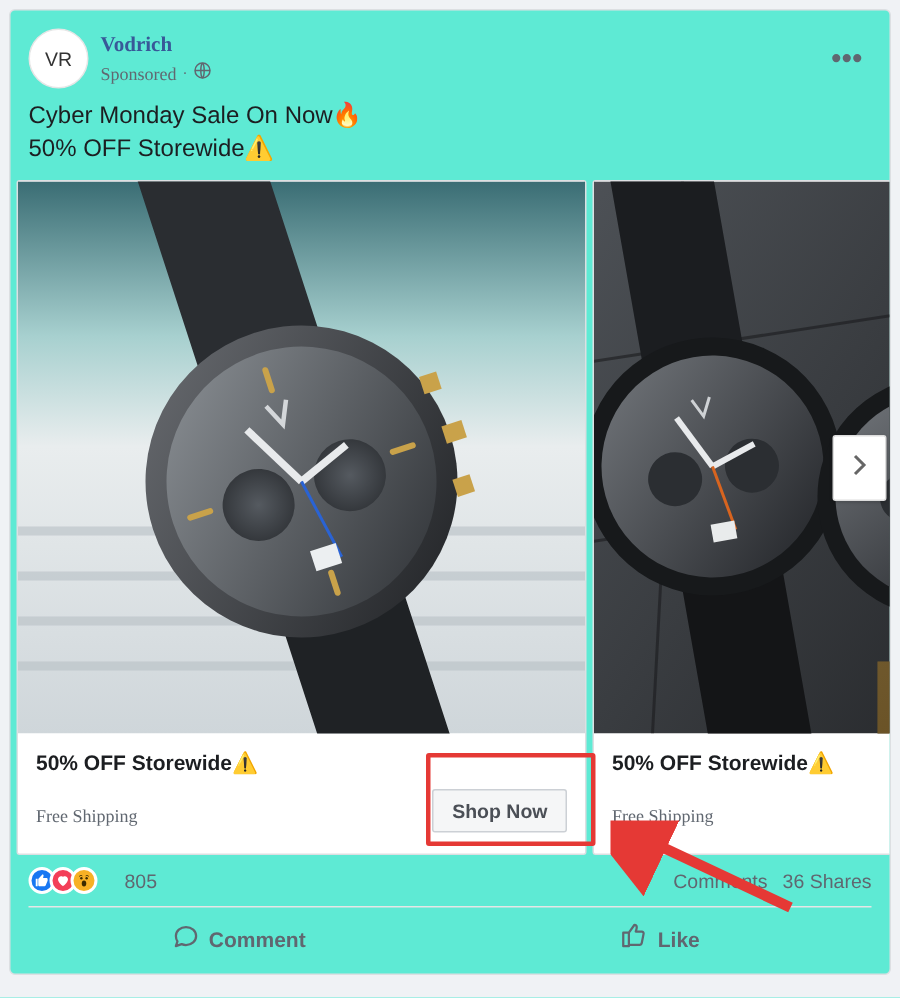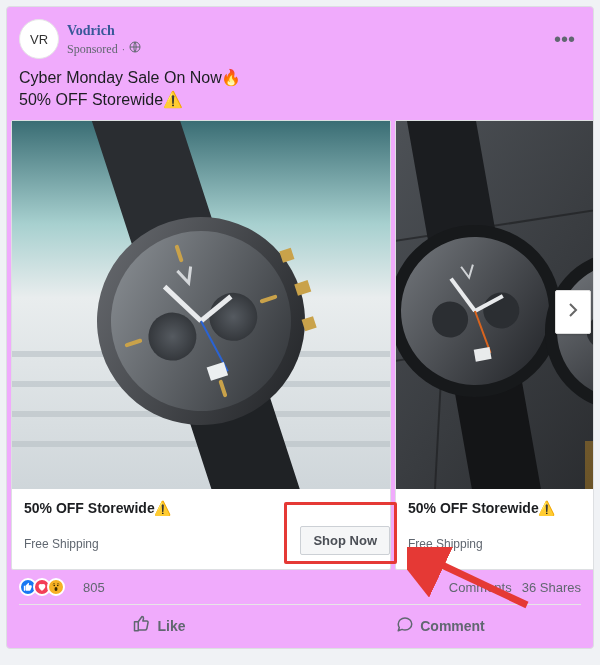--- a/index.html
+++ b/index.html
@@ -4,21 +4,21 @@
 <style>
   * { box-sizing: border-box; margin: 0; padding: 0; }
   body {
     font-family: Helvetica, Arial, sans-serif;
     background: #f0f2f5;
     width: 600px;
     height: 665px;
     overflow: hidden;
   }
   .post-card {
-    background: #f0abfc;
+    background: #5eead4;
     border: 1px solid #dddfe2;
     border-radius: 4px;
     margin: 6px;
     position: relative;
   }
   
   .post-header {
     display: flex;
     align-items: center;
     padding: 12px 12px 8px 12px;
@@ -97,24 +97,25 @@
     color: #1c1e21;
     line-height: 1.3;
     margin-bottom: 20px;
     display: flex;
     align-items: center;
   }
   .card-sub {
     font-size: 12px;
     color: #606770;
     margin-top: 2px;
+    font-family: Liberation Serif, serif;
   }
   .cta-btn {
     position: absolute;
-    right: 0;
+    right: 12px;
     bottom: 14px;
     background: #f5f6f7;
     border: 1px solid #ccd0d5;
     color: #4b4f56;
     font-weight: 600;
     font-size: 13px;
     padding: 6px 12px;
     border-radius: 2px;
     cursor: pointer;
   }
@@ -372,32 +373,32 @@
     <div class="reactions-right">
       <span>Comments</span>
       <span><span>36</span> <span>Shares</span></span>
     </div>
   </div>
 
   <div class="actions-bar">
     <div class="action-btn">
       <span class="action-icon">
         <svg width="18" height="18" viewBox="0 0 24 24" fill="none" stroke="#606770" stroke-width="2" stroke-linejoin="round">
+            <path d="M21 12c0 4.4-4 8-9 8-1.4 0-2.7-.3-3.9-.8L3 21l1.4-4.2C3.5 15.4 3 13.7 3 12c0-4.4 4-8 9-8s9 3.6 9 8z"></path>
+          </svg>
+      </span>
+      <span>Comment</span>
+    </div>
+    <div class="action-btn">
+      <span class="action-icon">
+        <svg width="18" height="18" viewBox="0 0 24 24" fill="none" stroke="#606770" stroke-width="2" stroke-linejoin="round">
             <path d="M7 21V9M7 9l5-7c.8 0 2 .6 2 2.2 0 1-.6 3-.9 3.8h5.4c1 0 1.8.9 1.6 1.9l-1.6 8.1c-.2 1-.9 1.9-2 1.9H7zM2 9h5v12H2z"></path>
           </svg>
       </span>
       <span>Like</span>
-    </div>
-    <div class="action-btn">
-      <span class="action-icon">
-        <svg width="18" height="18" viewBox="0 0 24 24" fill="none" stroke="#606770" stroke-width="2" stroke-linejoin="round">
-            <path d="M21 12c0 4.4-4 8-9 8-1.4 0-2.7-.3-3.9-.8L3 21l1.4-4.2C3.5 15.4 3 13.7 3 12c0-4.4 4-8 9-8s9 3.6 9 8z"></path>
-          </svg>
-      </span>
-      <span>Comment</span>
     </div>
   </div>
 
   <div class="highlight-box" style="left:277px; top:495px; width:113px; height:62px;"></div>
   <svg class="arrow-anno" style="left:400px; top:540px;" width="140" height="70">
     <defs>
       <marker id="arrHead" markerWidth="12" markerHeight="12" refX="3" refY="5" orient="auto">
         <path d="M0 0 L10 5 L0 10 z" fill="#e53935"></path>
       </marker>
     </defs>

